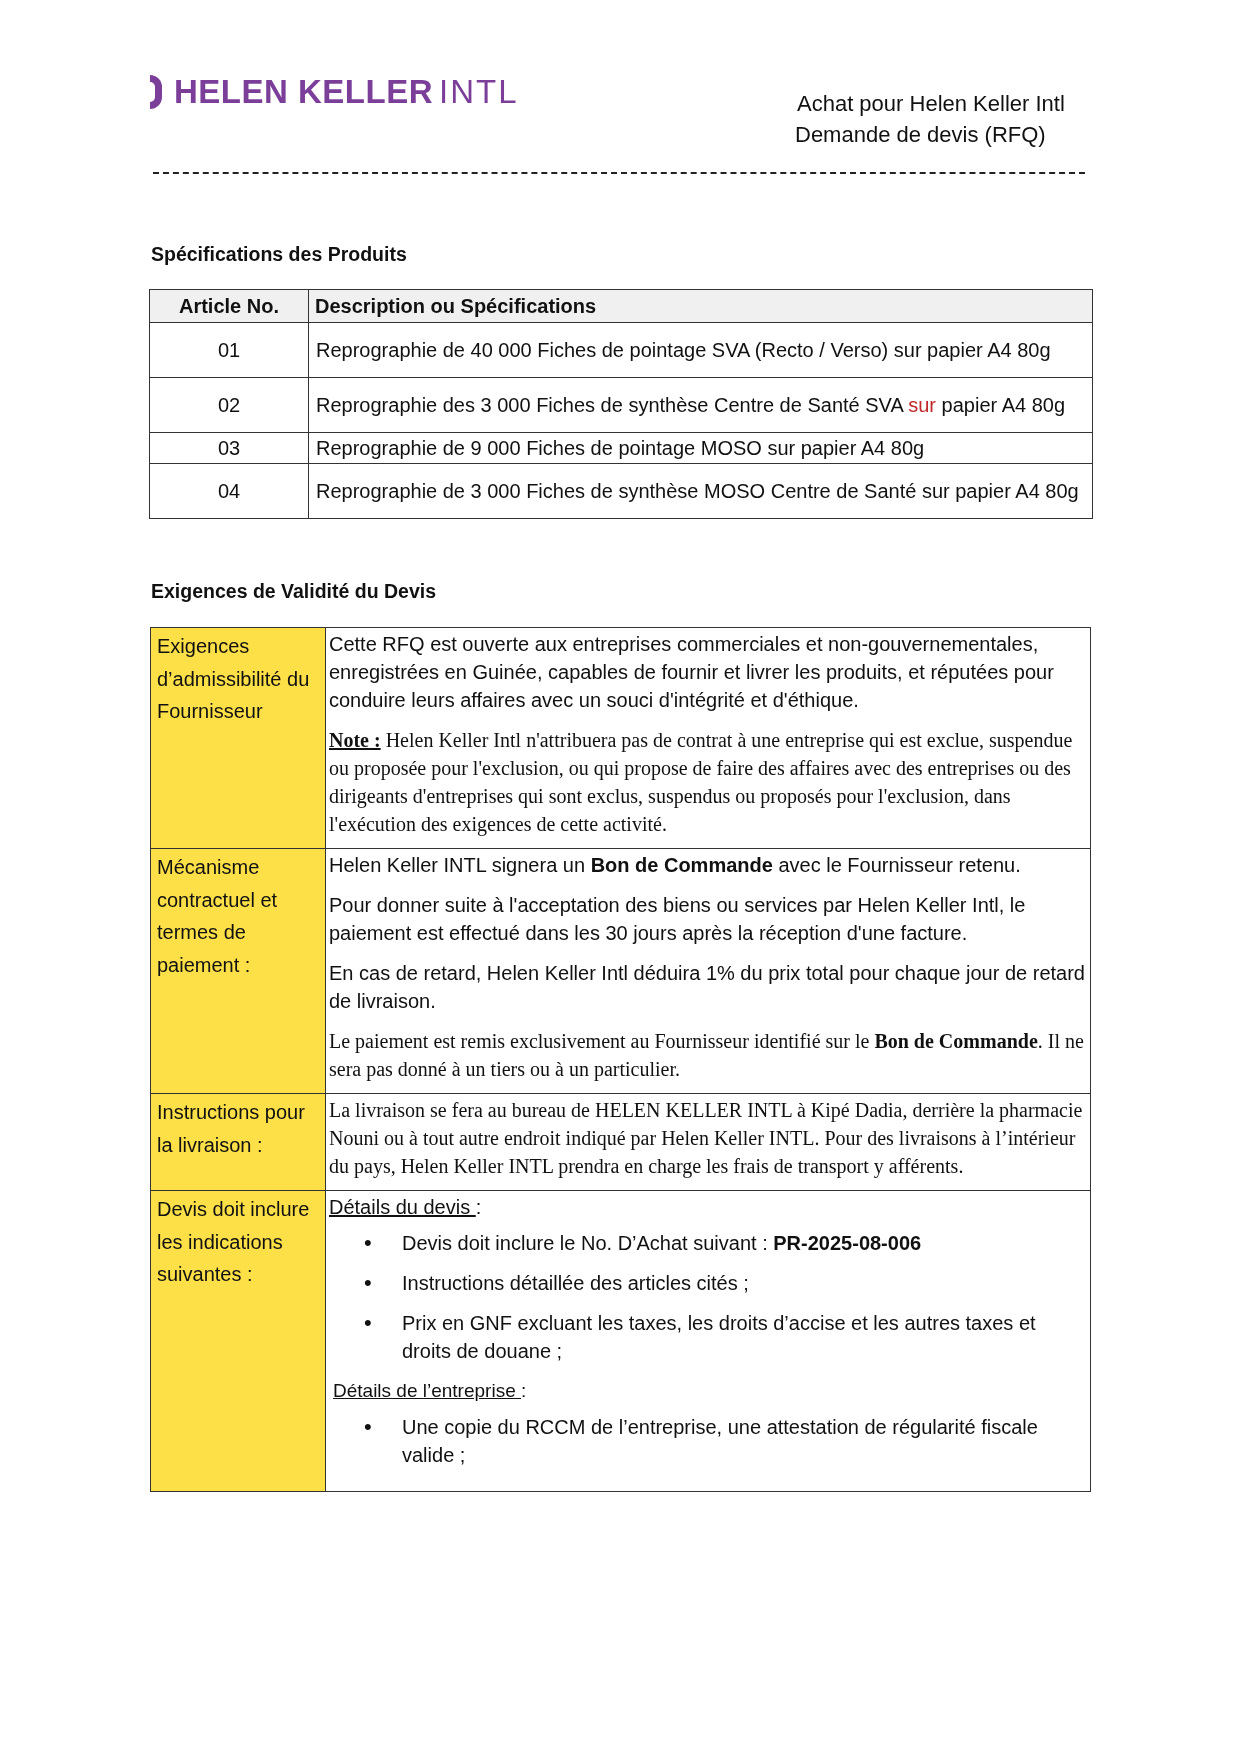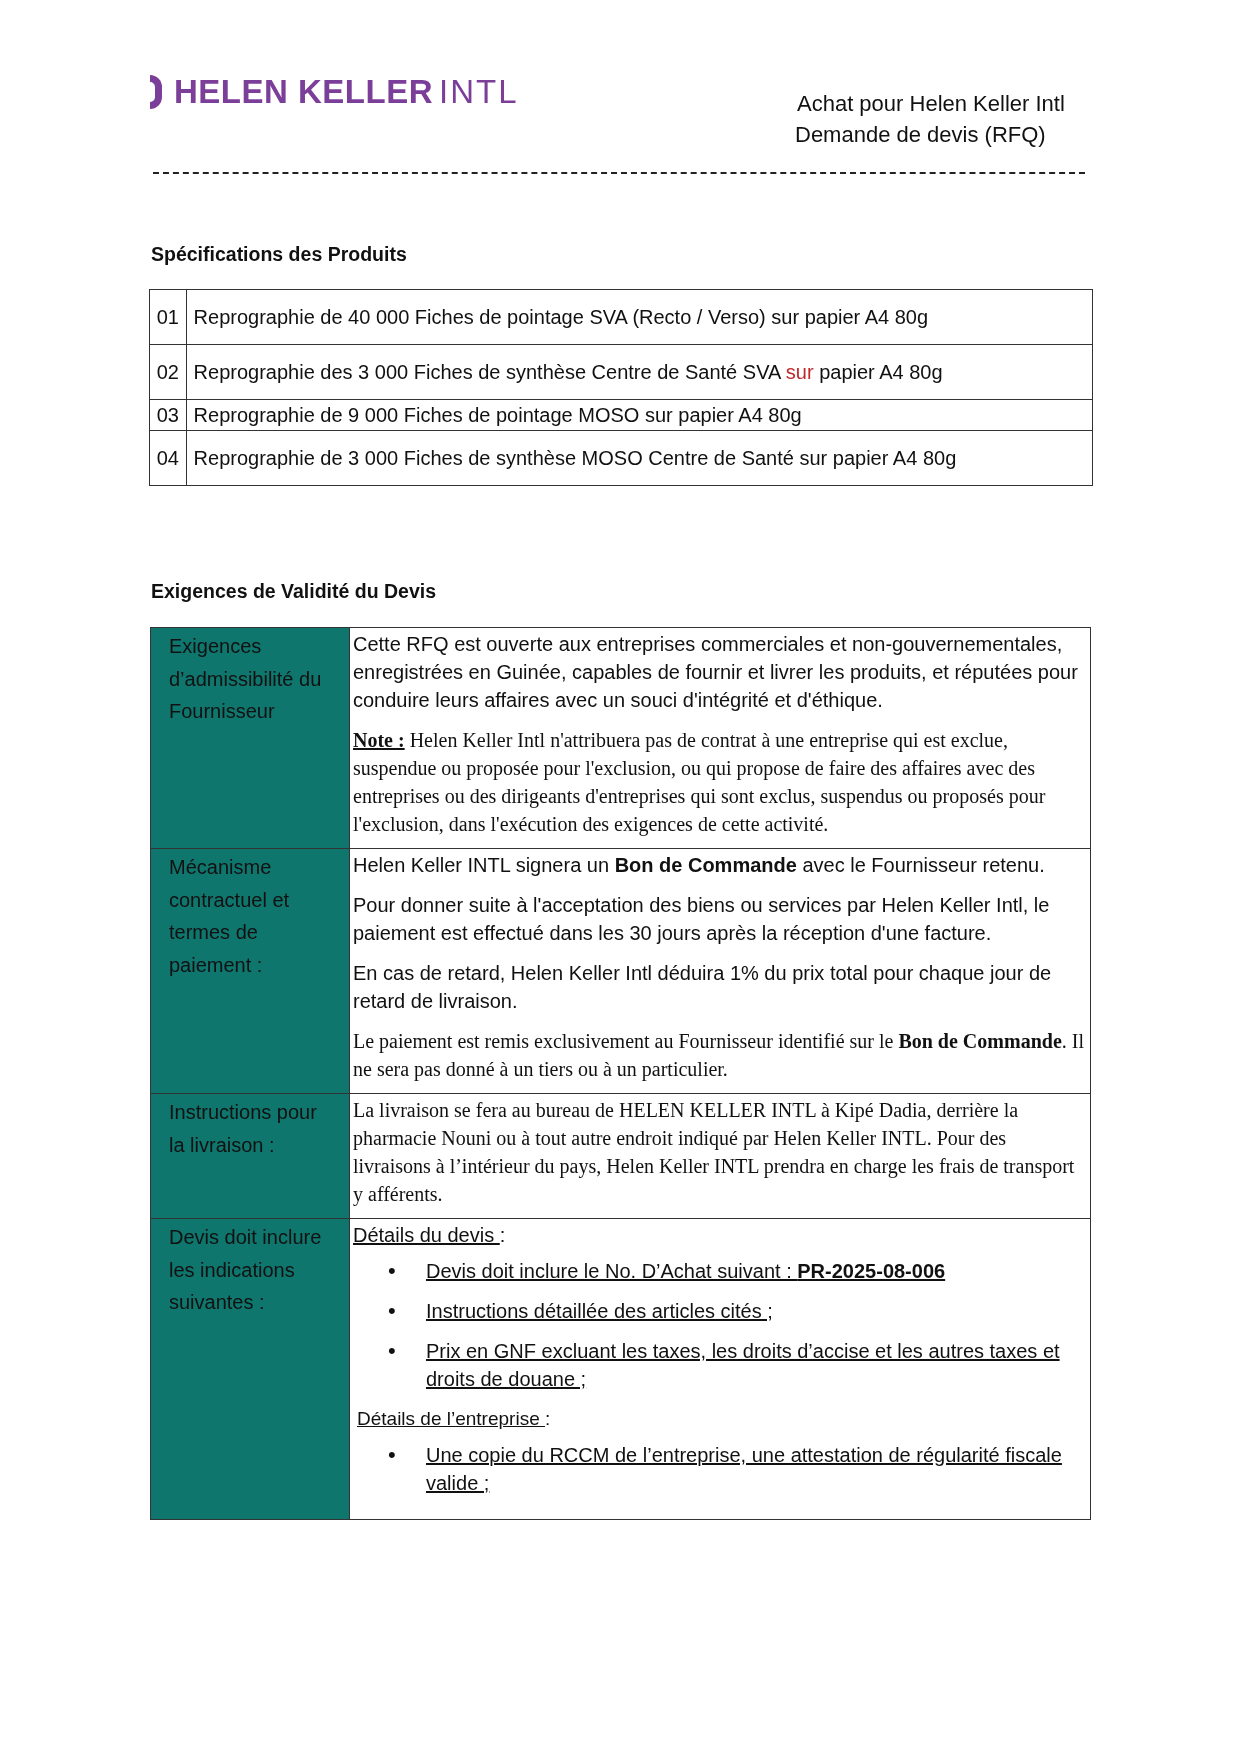--- a/index.html
+++ b/index.html
@@ -35,28 +35,28 @@
     .spec th, .spec td { border: 1.6px solid #333; padding: 0 4px; }
     .spec th { background: #f0f0f0; height: 32px; font-weight: bold; }
     .spec th.c1 { width: 150px; text-align: center; }
     .spec th.c2 { text-align: left; padding-left: 6px; }
     .spec td.num { text-align: center; }
     .spec td.desc { padding-left: 2px; line-height: 26px; }
     .spec td.desc span.ind { padding-left: 5px; }
     .red { color: #c0282a; }
     .req { left: 150px; top: 627px; width: 941px; font-size: 20px; }
     .req td { border: 1.6px solid #333; vertical-align: top; }
-    .req td.lbl { width: 162px; background: #0f766e; padding: 2px 18px; line-height: 32.5px; margin-top: 44px; }
+    .req td.lbl { width: 162px; background: #fde047; padding: 2px 6px; line-height: 32.5px; margin-top: 44px; }
     .req td.body { padding: 2px 3px 10px 3px; line-height: 28px; }
     .req p { margin: 0 0 12px 0; }
     .req p:last-child { margin-bottom: 0; font-family: Liberation Serif, serif; }
     .u { text-decoration: underline; }
     .b { font-weight: bold; }
     ul { margin: 8px 0 6px 0; padding-left: 73px; list-style: none; }
-    ul li { position: relative; margin-bottom: 12px; line-height: 28px; text-decoration: underline; }
+    ul li { position: relative; margin-bottom: 12px; line-height: 28px; }
     ul li::before { content: "\2022"; position: absolute; left: -38px; top: 0; font-size: 22px; }
     .sub-head { margin: 4px 0 0 4px; font-size: 19px; }
   </style>
 </head>
 <body>
 
 <div class="logo">
   <span class="mark"></span>
   <span class="brand">HELEN KELLER</span>
   <span class="intl">INTL</span>
@@ -66,20 +66,24 @@
   <div>Achat pour Helen Keller Intl</div>
   <div>Demande de devis (RFQ)</div>
 </div>
 
 <div class="rule"></div>
 
 <div class="section-title" style="top:243px;">Spécifications des Produits</div>
 
 <table class="spec">
   <tbody>
+      <tr>
+    <th class="c1">Article No.</th>
+    <th class="c2">Description ou Spécifications</th>
+  </tr>
   <tr>
     <td class="num" style="height:54px">01</td>
     <td class="desc"><span class="ind">Reprographie de 40 000 Fiches de pointage SVA  (Recto / Verso) sur papier A4 80g</span></td>
   </tr>
   <tr>
     <td class="num" style="height:54px">02</td>
     <td class="desc"><span class="ind">Reprographie des 3 000 Fiches de synthèse Centre de Santé SVA </span><span class="red">sur</span><span> papier A4 80g</span></td>
   </tr>
   <tr>
     <td class="num" style="height:30px">03</td>

